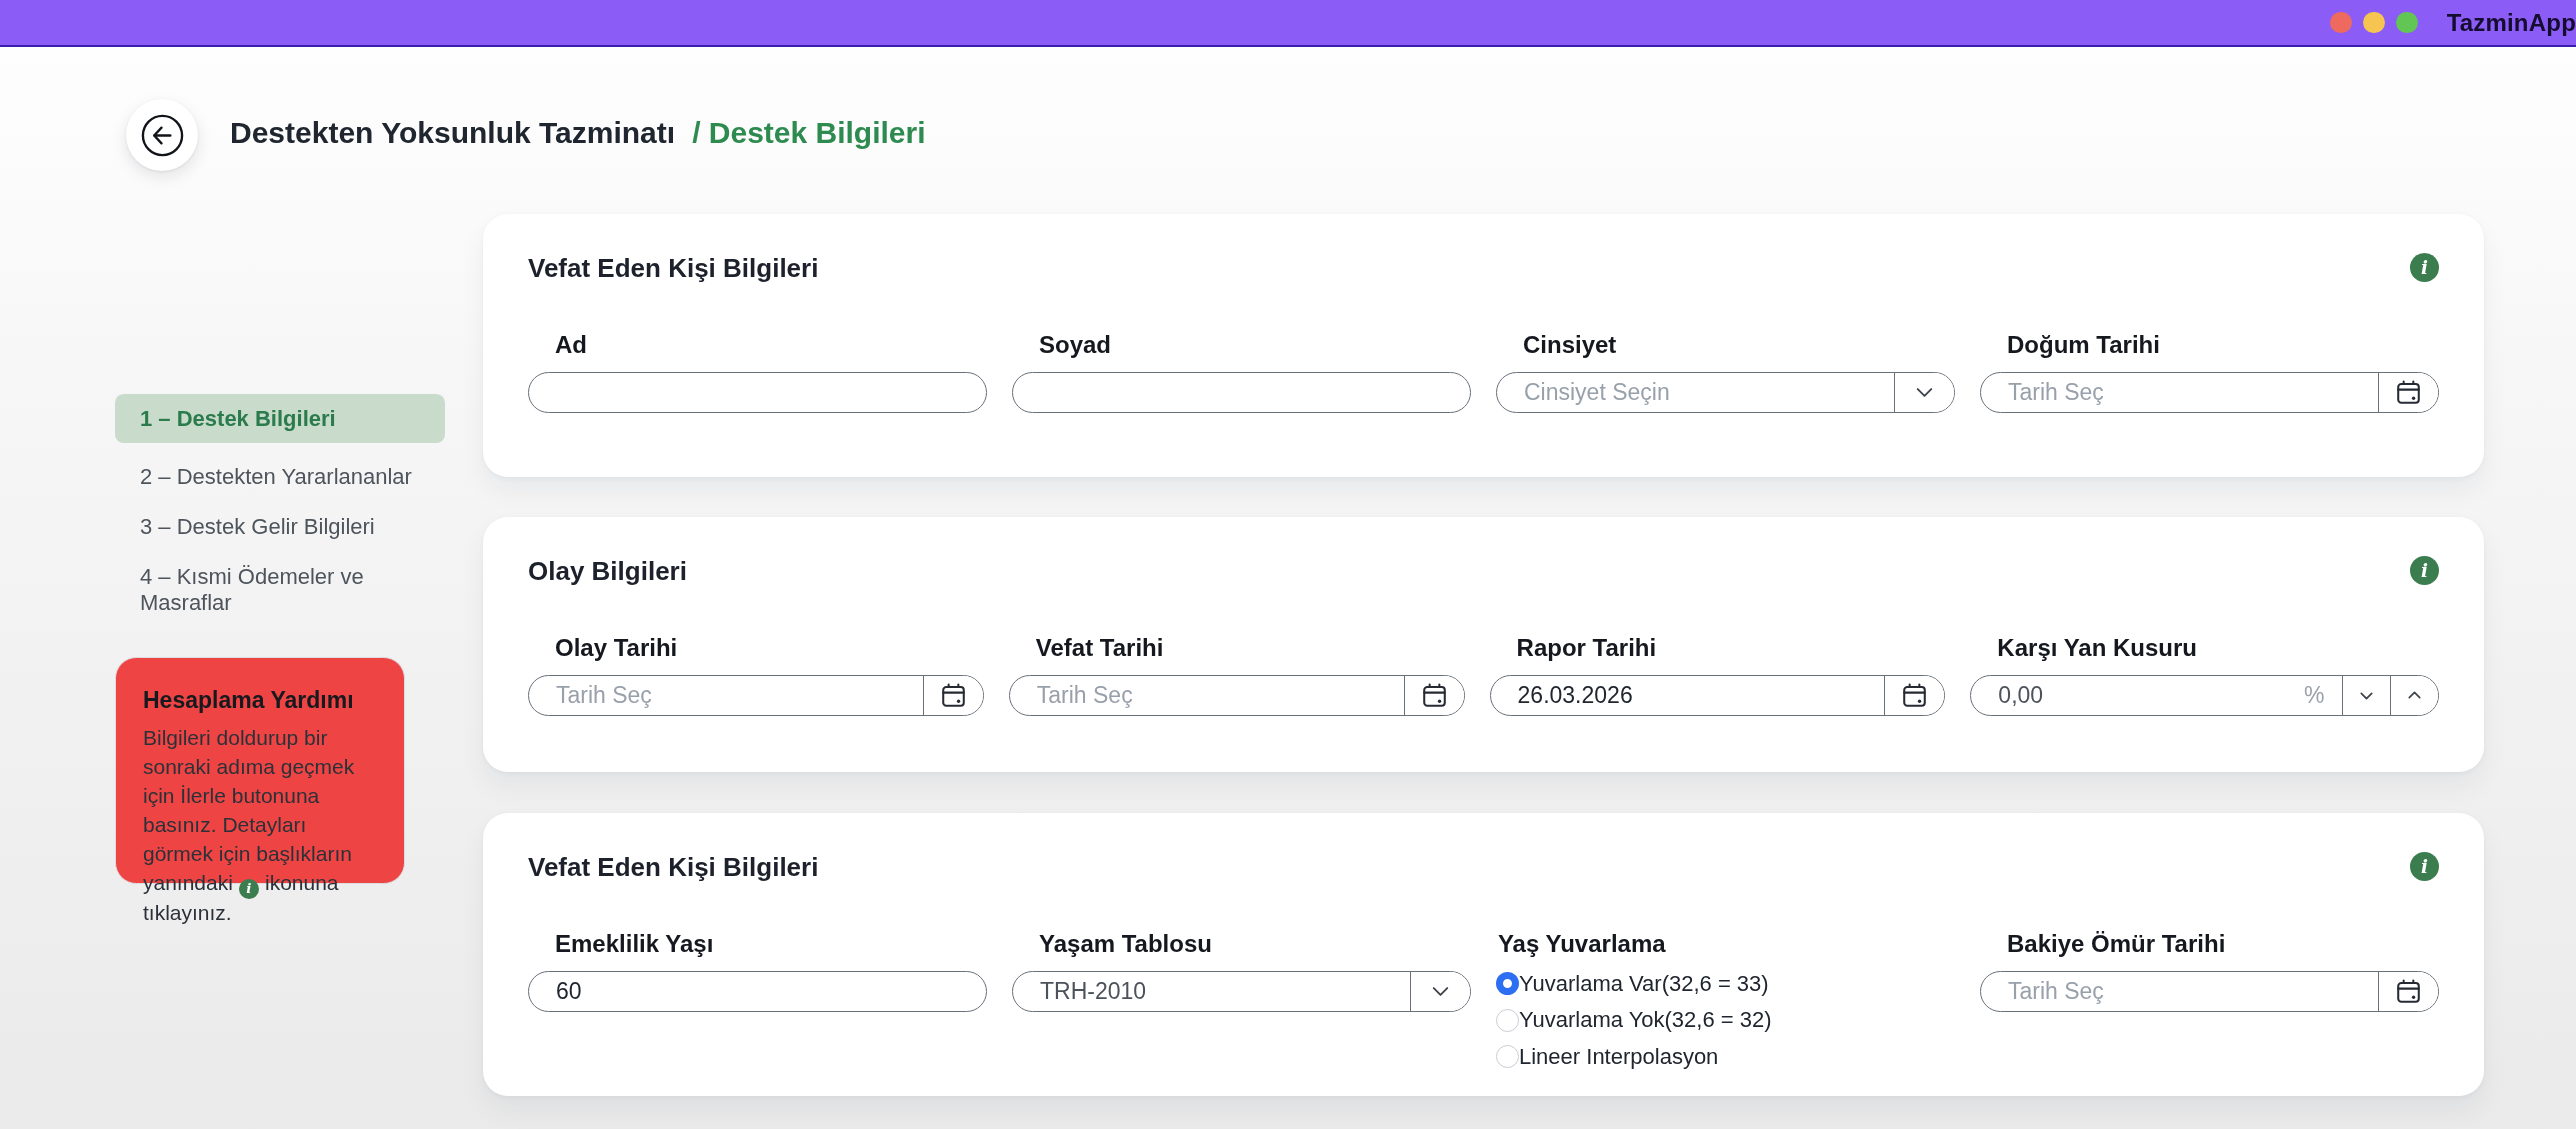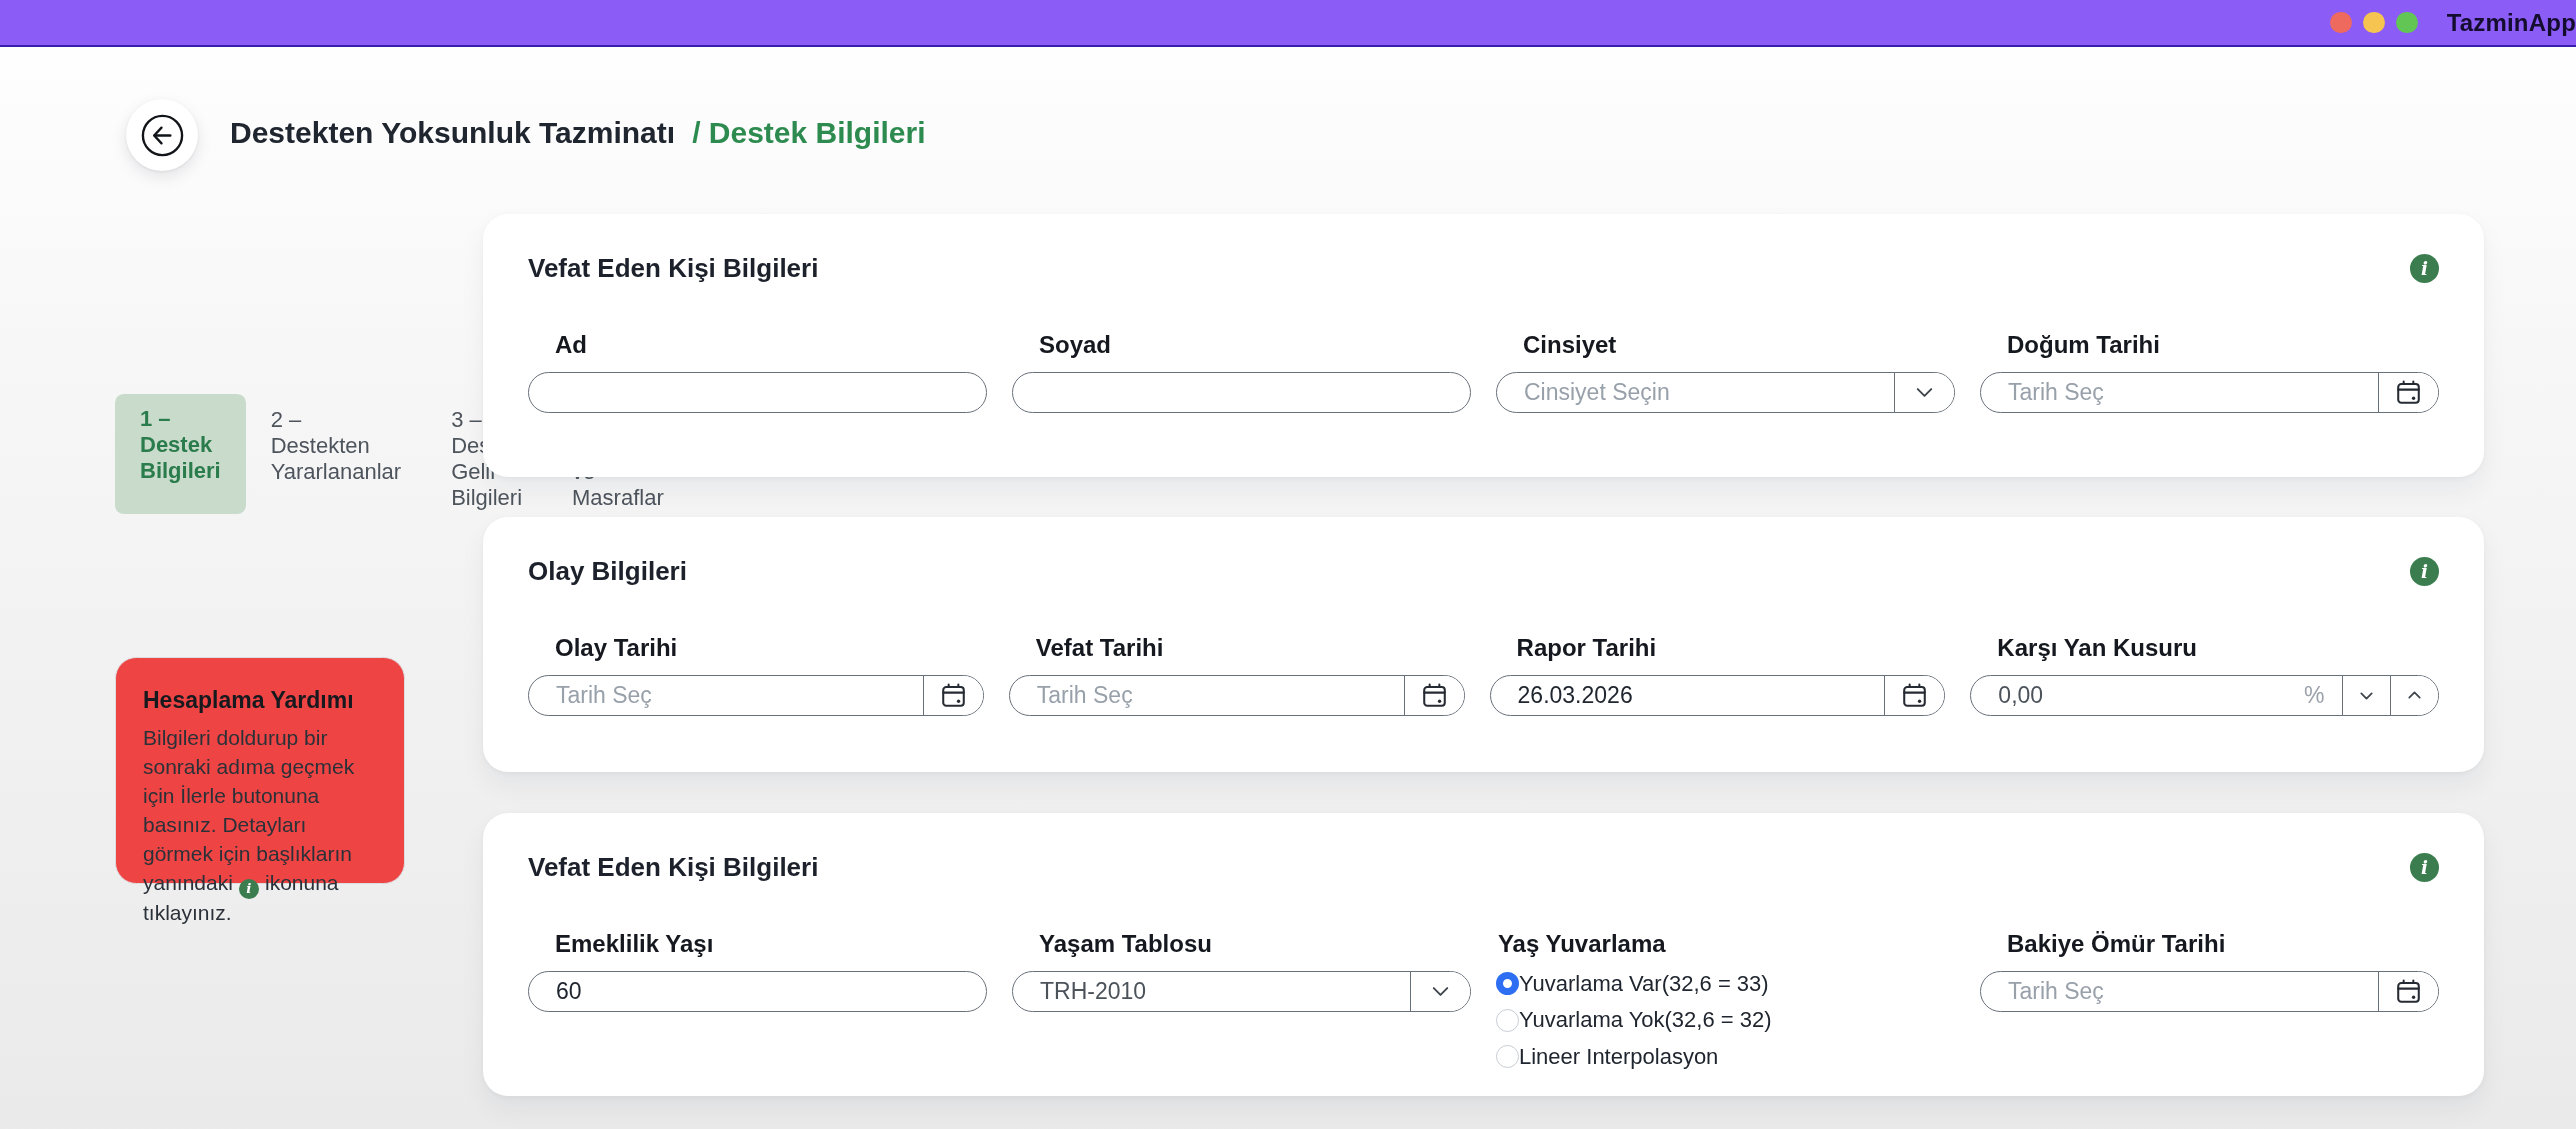--- a/index.html
+++ b/index.html
@@ -30,21 +30,21 @@
     display: flex; align-items: center; justify-content: center; cursor: pointer;
   }
   .page-title-row {
     position: absolute; left: 230px; top: 116px; font-size: 30px; font-weight: bold;
     display: flex; gap: 17px; white-space: nowrap;
   }
   .page-title-main { color: #20262f; }
   .page-title-crumb { color: #2e8b50; }
 
   
-  .steps { position: absolute; left: 115px; top: 394px; width: 330px; display: flex; flex-direction: row; }
+  .steps { position: absolute; left: 115px; top: 394px; width: 330px; display: flex; flex-direction: column; }
   .step {
     font-size: 22px; color: #4d545c; padding: 11.6px 25px; border-radius: 8.7px; cursor: pointer;
   }
   .step + .step { margin-top: 1px; }
   .step.active { background: #c9dbca; color: #2b7c4c; font-weight: bold; margin-bottom: 7.8px; }
 
   
   .helpbox {
     position: absolute; left: 115px; top: 657px; width: 290px; height: 227px;
     background: #ef4444; border: 1px solid #dcdde0; border-radius: 21.4px;
@@ -63,21 +63,21 @@
 
   
   .card {
     position: absolute; left: 483px; width: 2001px; background: #fff; border-radius: 25px;
     box-shadow: 0 13.6px 27px rgba(25,28,40,.055), 0 1.9px 5.8px rgba(25,28,40,.04);
     padding: 39px 45px;
   }
   .card.c1 { top: 214px; height: 263px; }
   .card.c2 { top: 517px; height: 255px; }
   .card.c3 { top: 813px; height: 283px; }
-  .card-head { display: flex; align-items: center; justify-content: space-between; }
+  .card-head { display: flex; align-items: flex-start; justify-content: space-between; }
   .card-title { font-size: 26px; font-weight: bold; color: #1c212b; }
   .fields { display: grid; grid-template-columns: repeat(4, 1fr); gap: 25px; margin-top: 47px; }
   .field-label { font-size: 24px; font-weight: bold; color: #15191f; margin: 0 0 12.6px 27px; display: block; }
   .field-label.noindent { margin-left: 1.9px; }
 
   .control {
     height: 41px; border: 1.5px solid #68707a; border-radius: 30px; background: #fff;
     display: flex; align-items: center; overflow: hidden;
   }
   .control input {

